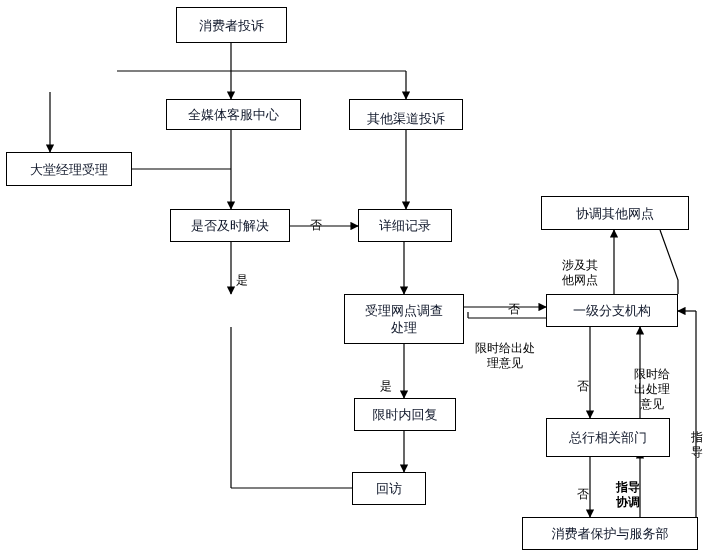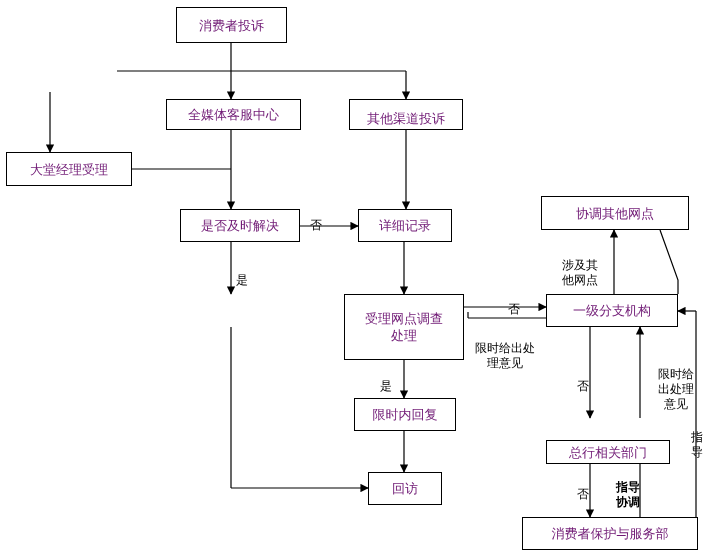--- a/index.html
+++ b/index.html
@@ -15,21 +15,21 @@
     width: 713px;
     height: 557px;
     background: #ffffff;
     overflow: hidden;
   }
   .node {
     position: absolute;
     box-sizing: border-box;
     border: 1px solid #000000;
     background: #ffffff;
-    color: #701a75;
+    color: #0f172a;
     font-size: 13px;
     line-height: 17px;
     display: flex;
     align-items: center;
     justify-content: center;
     text-align: center;
     padding: 2px 4px;
     white-space: pre-line;
     z-index: 3;
   }
@@ -120,43 +120,43 @@
   </div>
   <div class="node" style="left:166px;top:99px;width:135px;height:31px;justify-content:center;">
     <span>全媒体客服中心</span>
   </div>
   <div class="node" style="left:349px;top:99px;width:114px;height:31px;align-items:flex-end;">
     <span>其他渠道投诉</span>
   </div>
   <div class="node" style="left:6px;top:152px;width:126px;height:34px;">
     <span>大堂经理受理</span>
   </div>
-  <div class="node" style="left:170px;top:209px;width:120px;height:33px;margin-left:10px;">
+  <div class="node" style="left:170px;top:209px;width:120px;height:33px;">
     <span>是否及时解决</span>
   </div>
   <div class="node" style="left:358px;top:209px;width:94px;height:33px;">
     <span>详细记录</span>
   </div>
   <div class="node" style="left:541px;top:196px;width:148px;height:34px;">
     <span>协调其他网点</span>
   </div>
-  <div class="node" style="left:344px;top:294px;width:120px;height:66px;">
+  <div class="node" style="left:344px;top:294px;width:120px;height:50px;">
     <span>受理网点调查
 处理</span>
   </div>
   <div class="node" style="left:546px;top:294px;width:132px;height:33px;">
     <span>一级分支机构</span>
   </div>
   <div class="node" style="left:354px;top:398px;width:102px;height:33px;">
     <span>限时内回复</span>
   </div>
-  <div class="node" style="left:546px;top:440px;width:124px;height:24px;">
+  <div class="node" style="left:546px;top:418px;width:124px;height:39px;">
     <span>总行相关部门</span>
   </div>
-  <div class="node" style="left:368px;top:472px;width:74px;height:33px;">
+  <div class="node" style="left:352px;top:472px;width:74px;height:33px;">
     <span>回访</span>
   </div>
   <div class="node" style="left:522px;top:517px;width:176px;height:33px;">
     <span>消费者保护与服务部</span>
   </div>
 
   <div class="edge-label" style="left:306px;top:203px;width:20px;">
     <span>否</span>
   </div>
   <div class="edge-label" style="left:232px;top:258px;width:20px;">
@@ -172,21 +172,21 @@
   <div class="edge-label" style="left:469px;top:326px;width:72px;">
     <span>限时给出处
 理意见</span>
   </div>
   <div class="edge-label" style="left:376px;top:364px;width:20px;">
     <span>是</span>
   </div>
   <div class="edge-label" style="left:573px;top:364px;width:20px;">
     <span>否</span>
   </div>
-  <div class="edge-label" style="left:649px;top:352px;width:54px;">
+  <div class="edge-label" style="left:625px;top:352px;width:54px;">
     <span>限时给
 出处理
 意见</span>
   </div>
   <div class="edge-label" style="left:688px;top:415px;width:18px;">
     <span>指
 导</span>
   </div>
   <div class="edge-label" style="left:573px;top:472px;width:20px;">
     <span>否</span>

